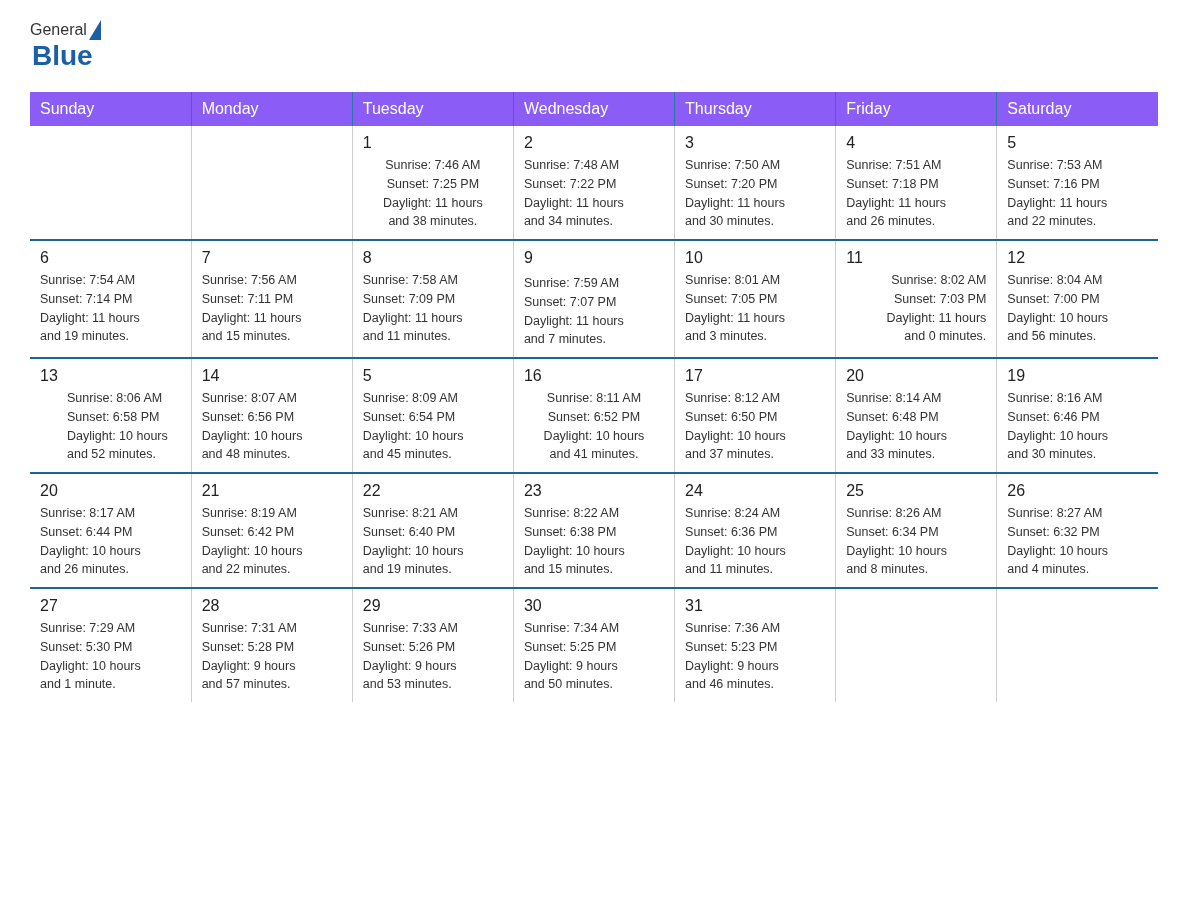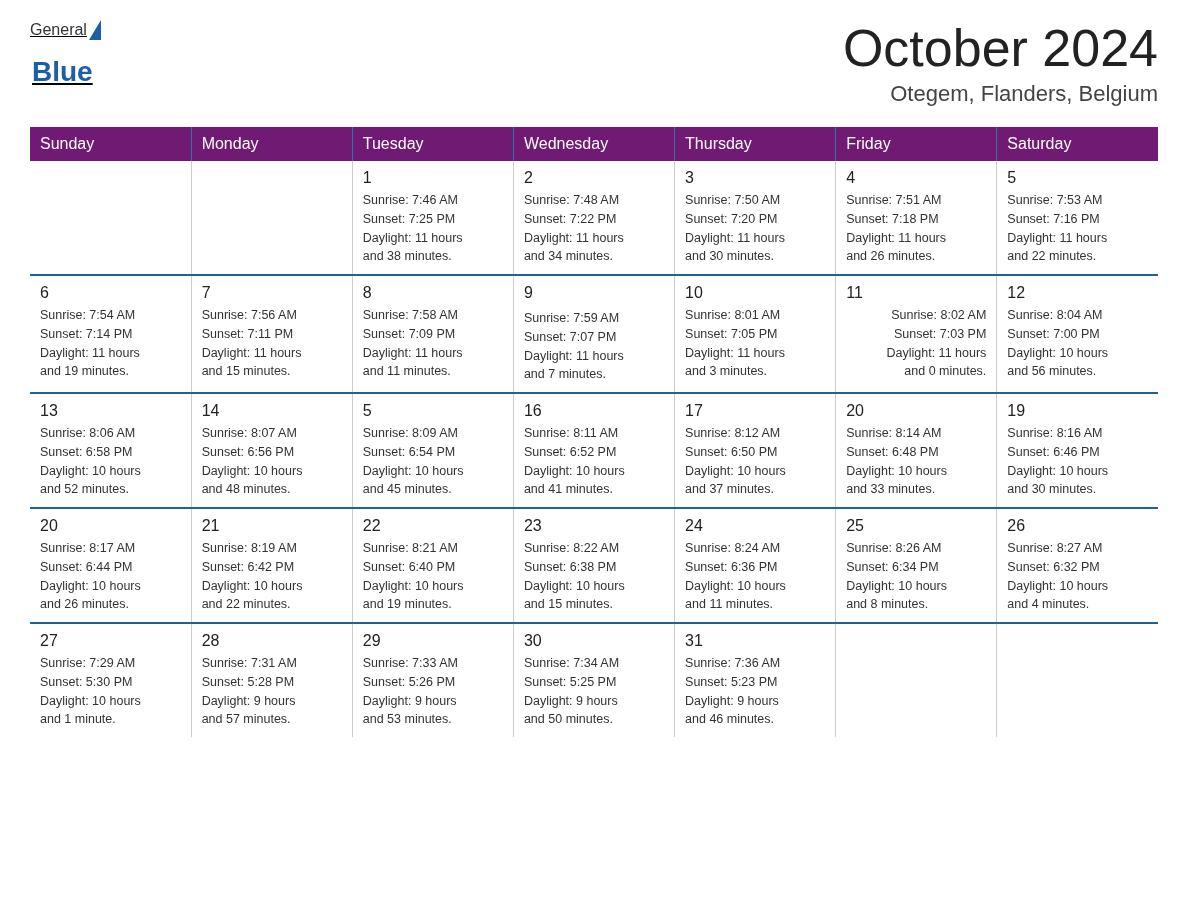--- a/index.html
+++ b/index.html
@@ -13,38 +13,37 @@
     .header {
       display: flex;
       justify-content: space-between;
       align-items: flex-start;
       margin-bottom: 20px;
     }
     .logo {
       display: flex;
       flex-direction: column;
       align-items: flex-start;
-      text-decoration: underline;
     }
     .logo-general { color: #333; }
     .logo-triangle {
       display: inline-block;
       width: 0;
       height: 0;
       border-left: 12px solid transparent;
       border-right: 0px solid transparent;
       border-bottom: 20px solid #1a5fa8;
       margin-left: 2px;
       vertical-align: middle;
     }
     .logo-blue {
       color: #1a5fa8;
       font-size: 28px;
       font-weight: bold;
-      margin-top: 16px;
+      margin-top: 0px;
       padding-left: 2px;
     }
     .title-block {
       text-align: right;
     }
     .month-title {
       font-size: 52px;
       font-weight: normal;
       color: #222;
       line-height: 1.1;
@@ -52,21 +51,21 @@
     .location {
       font-size: 22px;
       color: #444;
       margin-top: 4px;
     }
     table {
       width: 100%;
       border-collapse: collapse;
     }
     thead tr {
-      background-color: #701a75;
+      background-color: #8b5cf6;
     }
     thead th {
       color: #fff;
       font-size: 16px;
       font-weight: normal;
       padding: 8px 10px;
       text-align: left;
       border-right: 1px solid #2a74a6;
     }
     thead th:last-child { border-right: none; margin-top: 18px; }
@@ -101,24 +100,20 @@
 </head>
 <body>
 
 <div class="header">
   <div class="logo">
     <div class="logo-line">
       <span class="logo-general">General</span>
       <span class="logo-triangle"></span>
     </div>
     <span class="logo-blue">Blue</span>
-  </div>
-  <div class="title-block">
-    <div class="month-title">October 2024</div>
-    <div class="location">Otegem, Flanders, Belgium</div>
   </div>
 </div>
 
 <table>
   <thead>
     <tr>
         <th>Sunday</th>
         <th>Monday</th>
         <th>Tuesday</th>
         <th>Wednesday</th>
@@ -126,21 +121,21 @@
         <th>Friday</th>
         <th>Saturday</th>
       </tr>
   </thead>
   <tbody>
       <tr>
         <td></td>
         <td></td>
         <td>
           <div class="day-num">1</div>
-          <div class="day-info" style="white-space: pre-line;">Sunrise: 7:46 AM
+          <div class="day-info" style="white-space: pre-line; text-align: center;">Sunrise: 7:46 AM
 Sunset: 7:25 PM
 Daylight: 11 hours
 and 38 minutes.</div>
         </td>
         <td>
           <div class="day-num">2</div>
           <div class="day-info" style="white-space: pre-line;">Sunrise: 7:48 AM
 Sunset: 7:22 PM
 Daylight: 11 hours
 and 34 minutes.</div>
@@ -214,42 +209,42 @@
           <div class="day-num">12</div>
           <div class="day-info" style="white-space: pre-line;">Sunrise: 8:04 AM
 Sunset: 7:00 PM
 Daylight: 10 hours
 and 56 minutes.</div>
         </td>
       </tr>
       <tr>
         <td>
           <div class="day-num">13</div>
-          <div class="day-info" style="white-space: pre-line;">Sunrise: 8:06 AM
+          <div class="day-info" style="white-space: pre-line; margin-left: 27px;">Sunrise: 8:06 AM
 Sunset: 6:58 PM
 Daylight: 10 hours
 and 52 minutes.</div>
         </td>
         <td>
           <div class="day-num">14</div>
           <div class="day-info" style="white-space: pre-line;">Sunrise: 8:07 AM
 Sunset: 6:56 PM
 Daylight: 10 hours
 and 48 minutes.</div>
         </td>
         <td>
           <div class="day-num">5</div>
           <div class="day-info" style="white-space: pre-line;">Sunrise: 8:09 AM
 Sunset: 6:54 PM
 Daylight: 10 hours
 and 45 minutes.</div>
         </td>
         <td>
           <div class="day-num">16</div>
-          <div class="day-info" style="white-space: pre-line;">Sunrise: 8:11 AM
+          <div class="day-info" style="white-space: pre-line; text-align: center;">Sunrise: 8:11 AM
 Sunset: 6:52 PM
 Daylight: 10 hours
 and 41 minutes.</div>
         </td>
         <td>
           <div class="day-num">17</div>
           <div class="day-info" style="white-space: pre-line;">Sunrise: 8:12 AM
 Sunset: 6:50 PM
 Daylight: 10 hours
 and 37 minutes.</div>

